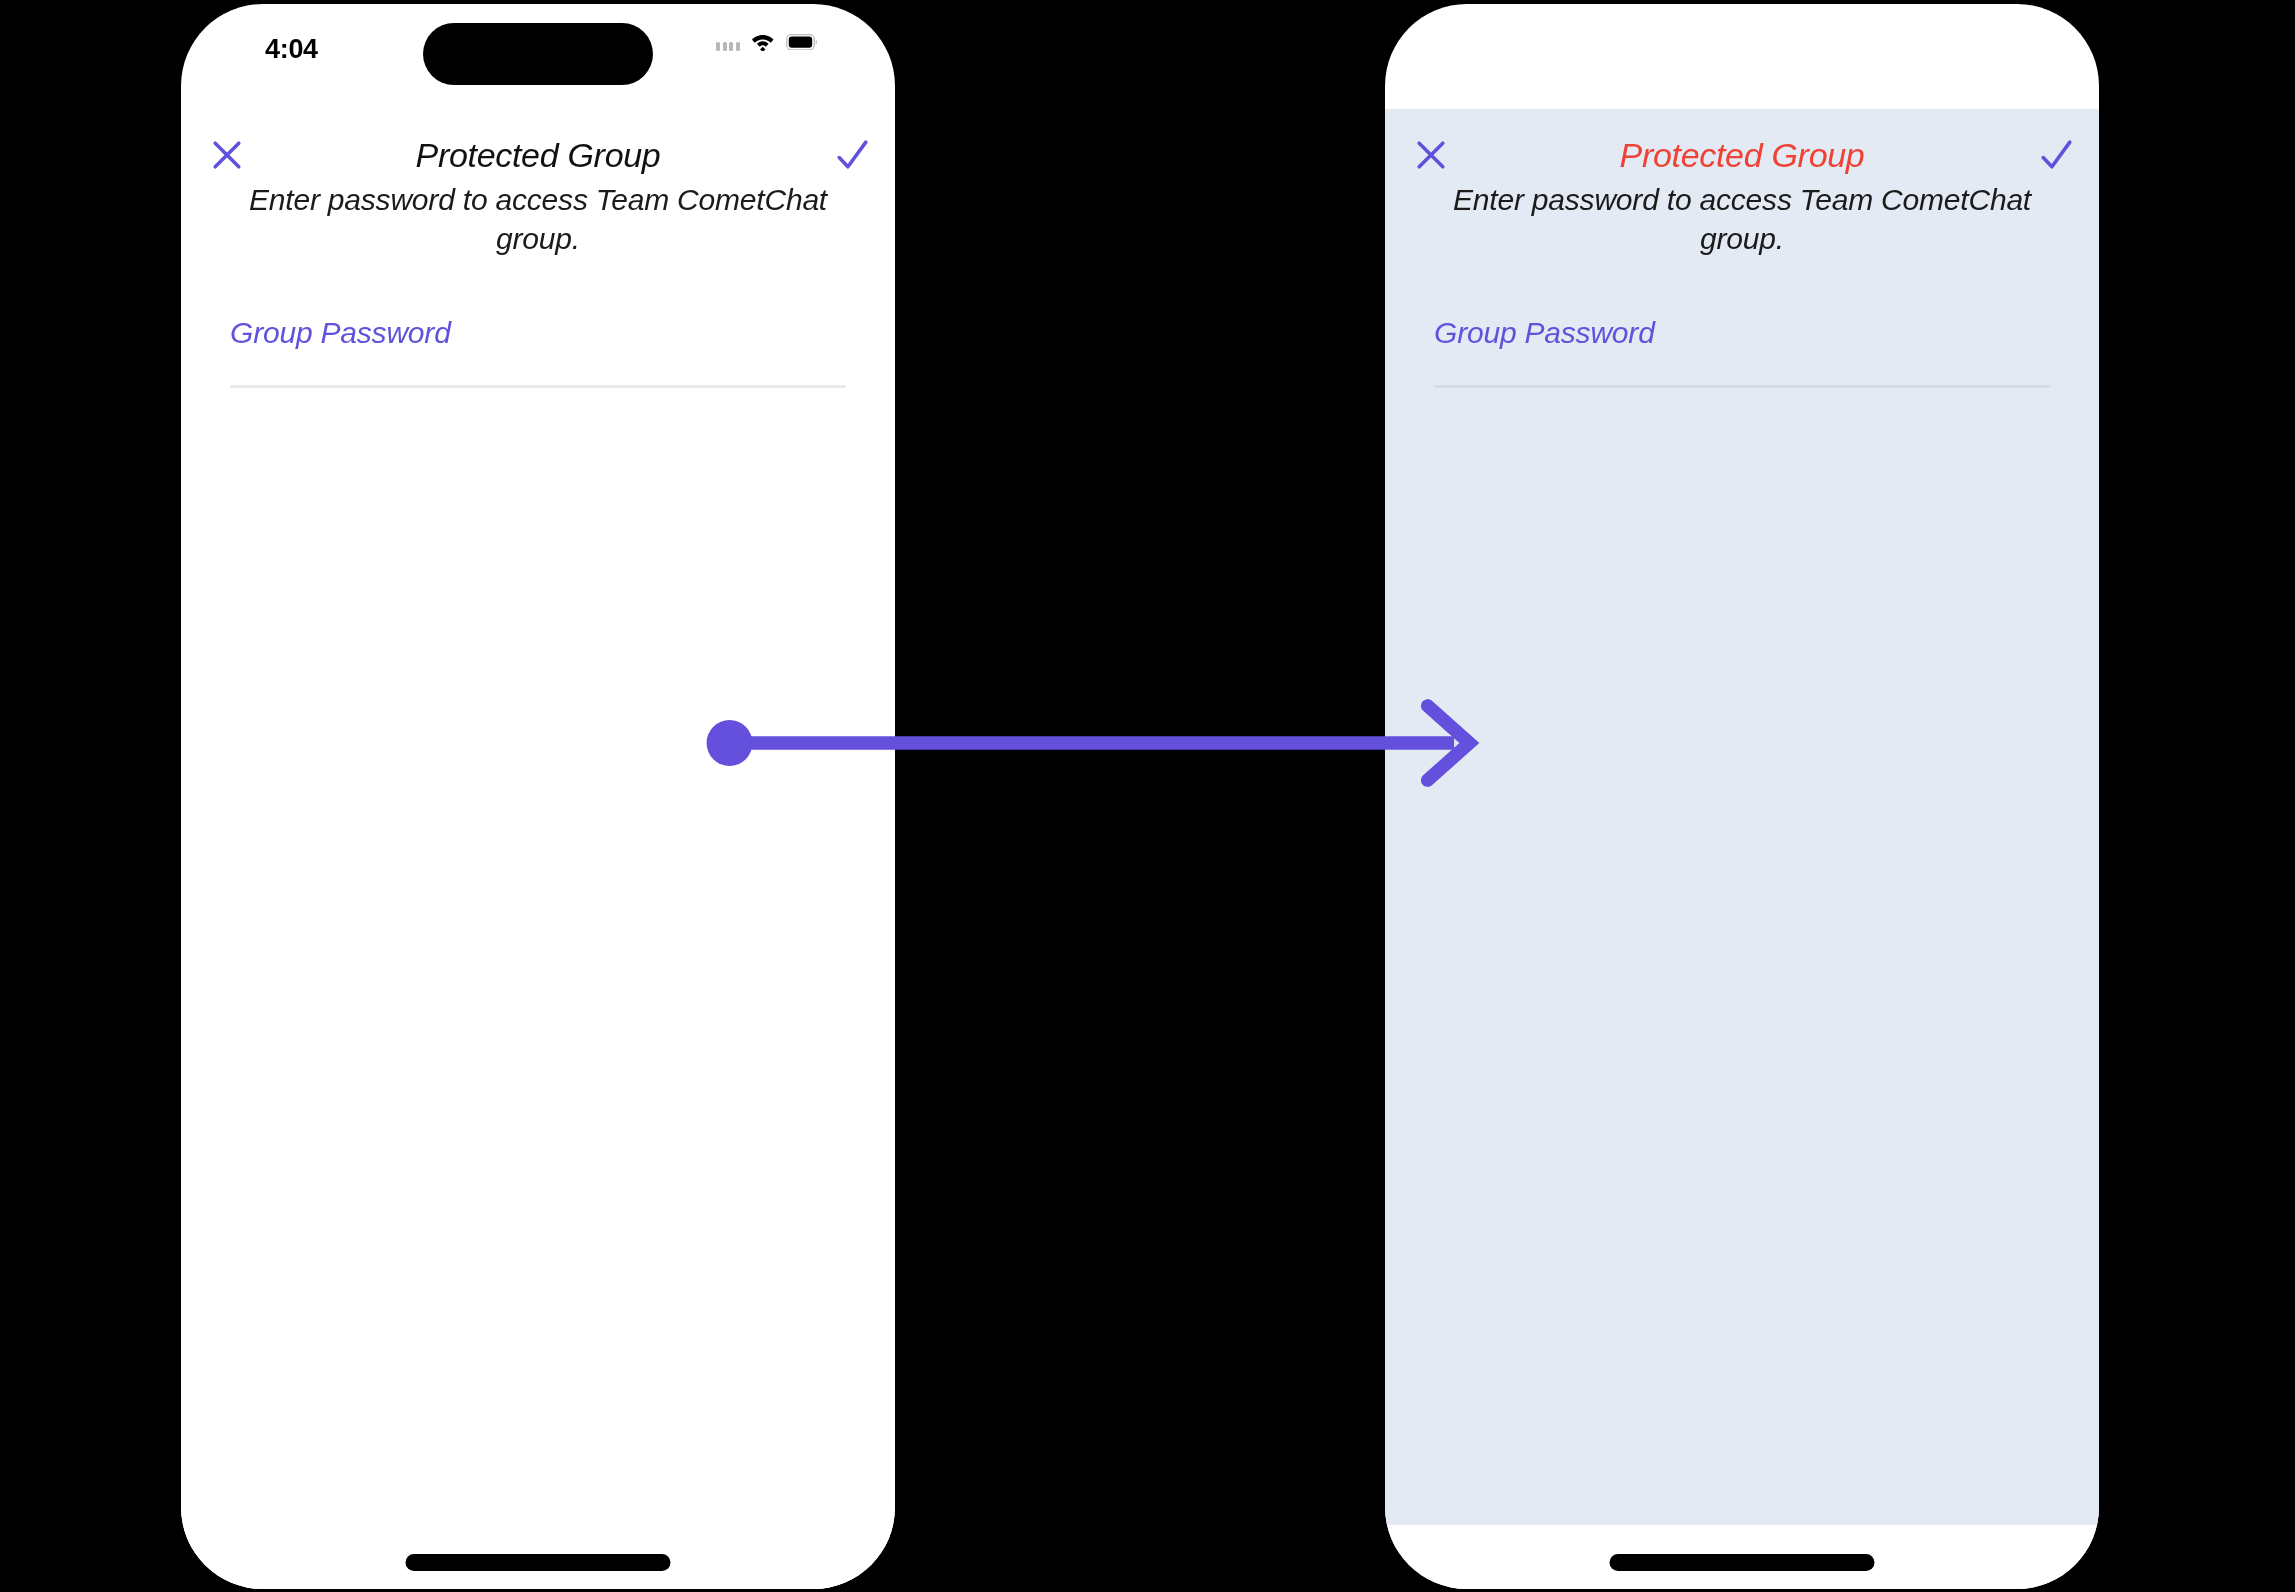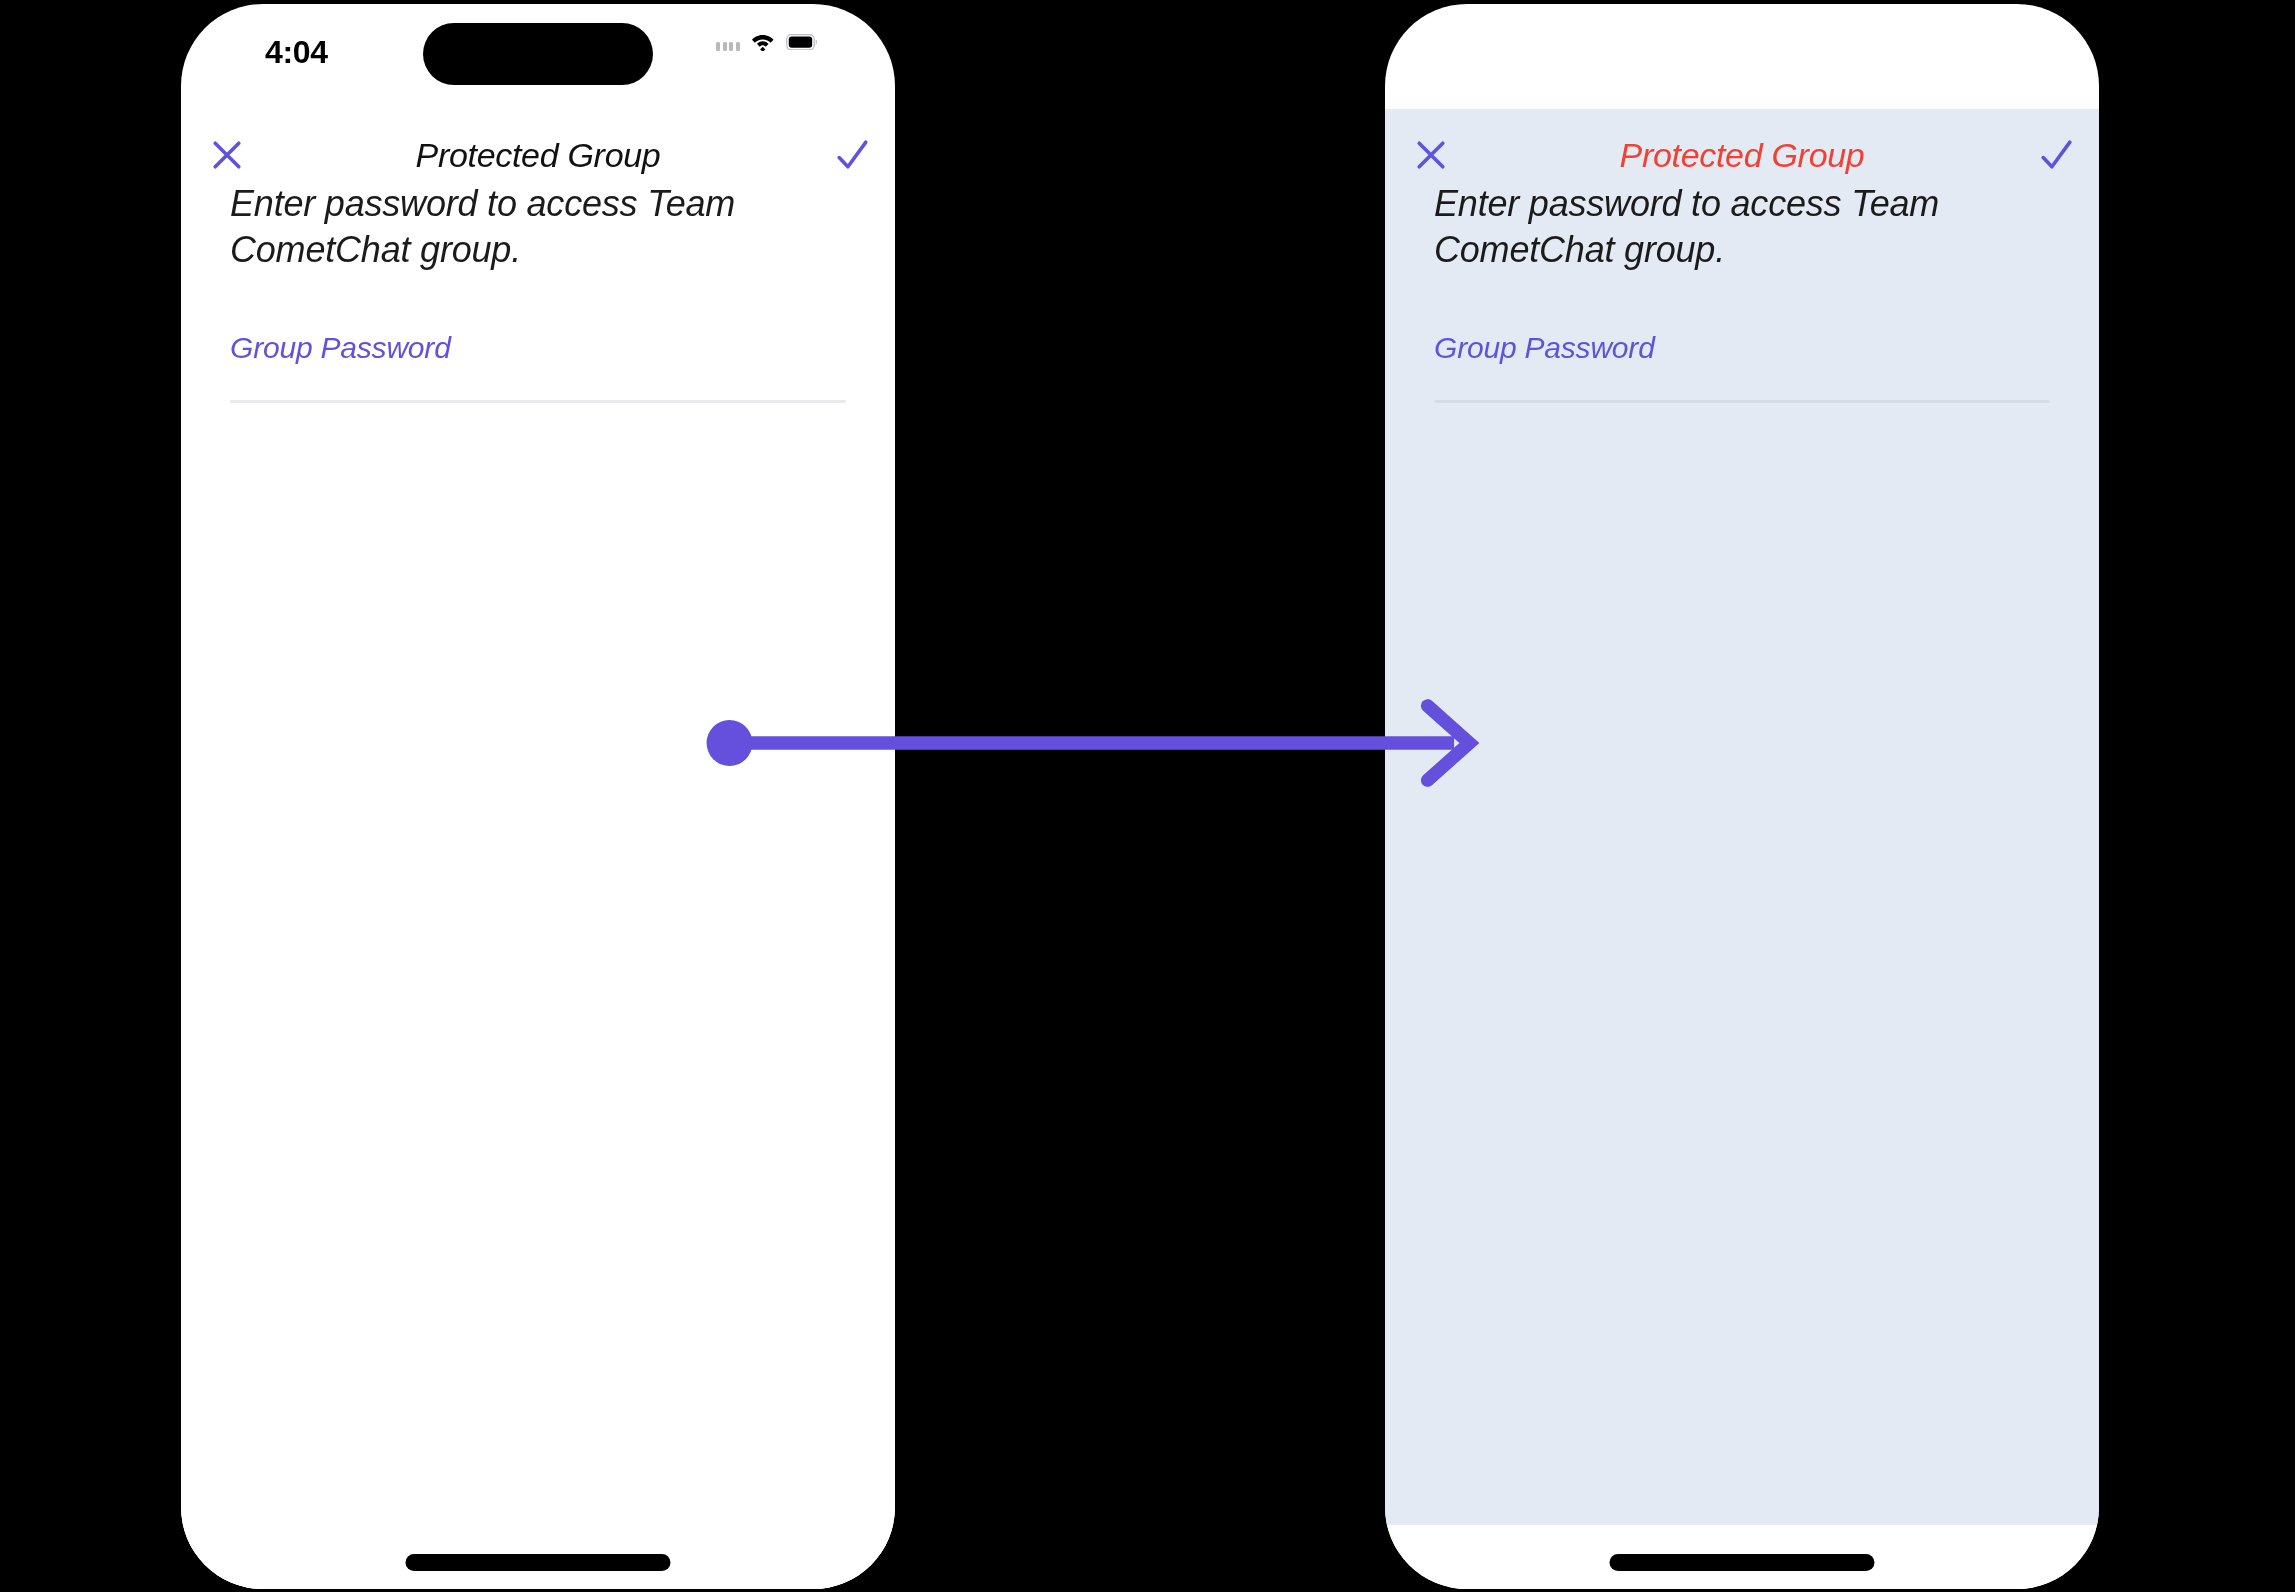--- a/index.html
+++ b/index.html
@@ -31,21 +31,21 @@
     left: 0; top: 0;
     width: 100%;
     height: 105px;
     z-index: 6;
     pointer-events: none;
   }
   .status-time {
     position: absolute;
     left: 84px;
     top: 30px;
-    font-size: 32px;
+    font-size: 27px;
     font-weight: 700;
     color: #000000;
     letter-spacing: -0.3px;
   }
   .dynamic-island {
     position: absolute;
     left: 50%;
     transform: translateX(-50%);
     top: 19.4px;
     width: 230px;
@@ -113,24 +113,25 @@
     text-align: center;
     font-size: 34px;
     color: #111111;
     letter-spacing: -0.3px;
   }
   .nav-title.danger { color: #ef4235; }
 
   
   .subtitle {
     margin: 6.1px 49px 0 49px;
-    font-size: 36px;
+    font-size: 30px;
     line-height: 1.28;
     color: #1b1b1b;
     letter-spacing: -0.2px;
+    text-align: center;
   }
 
   
   .field {
     margin: 60px 49px 0 49px;
   }
   .field-placeholder {
     font-size: 30px;
     color: #6152dc;
     letter-spacing: -0.2px;

